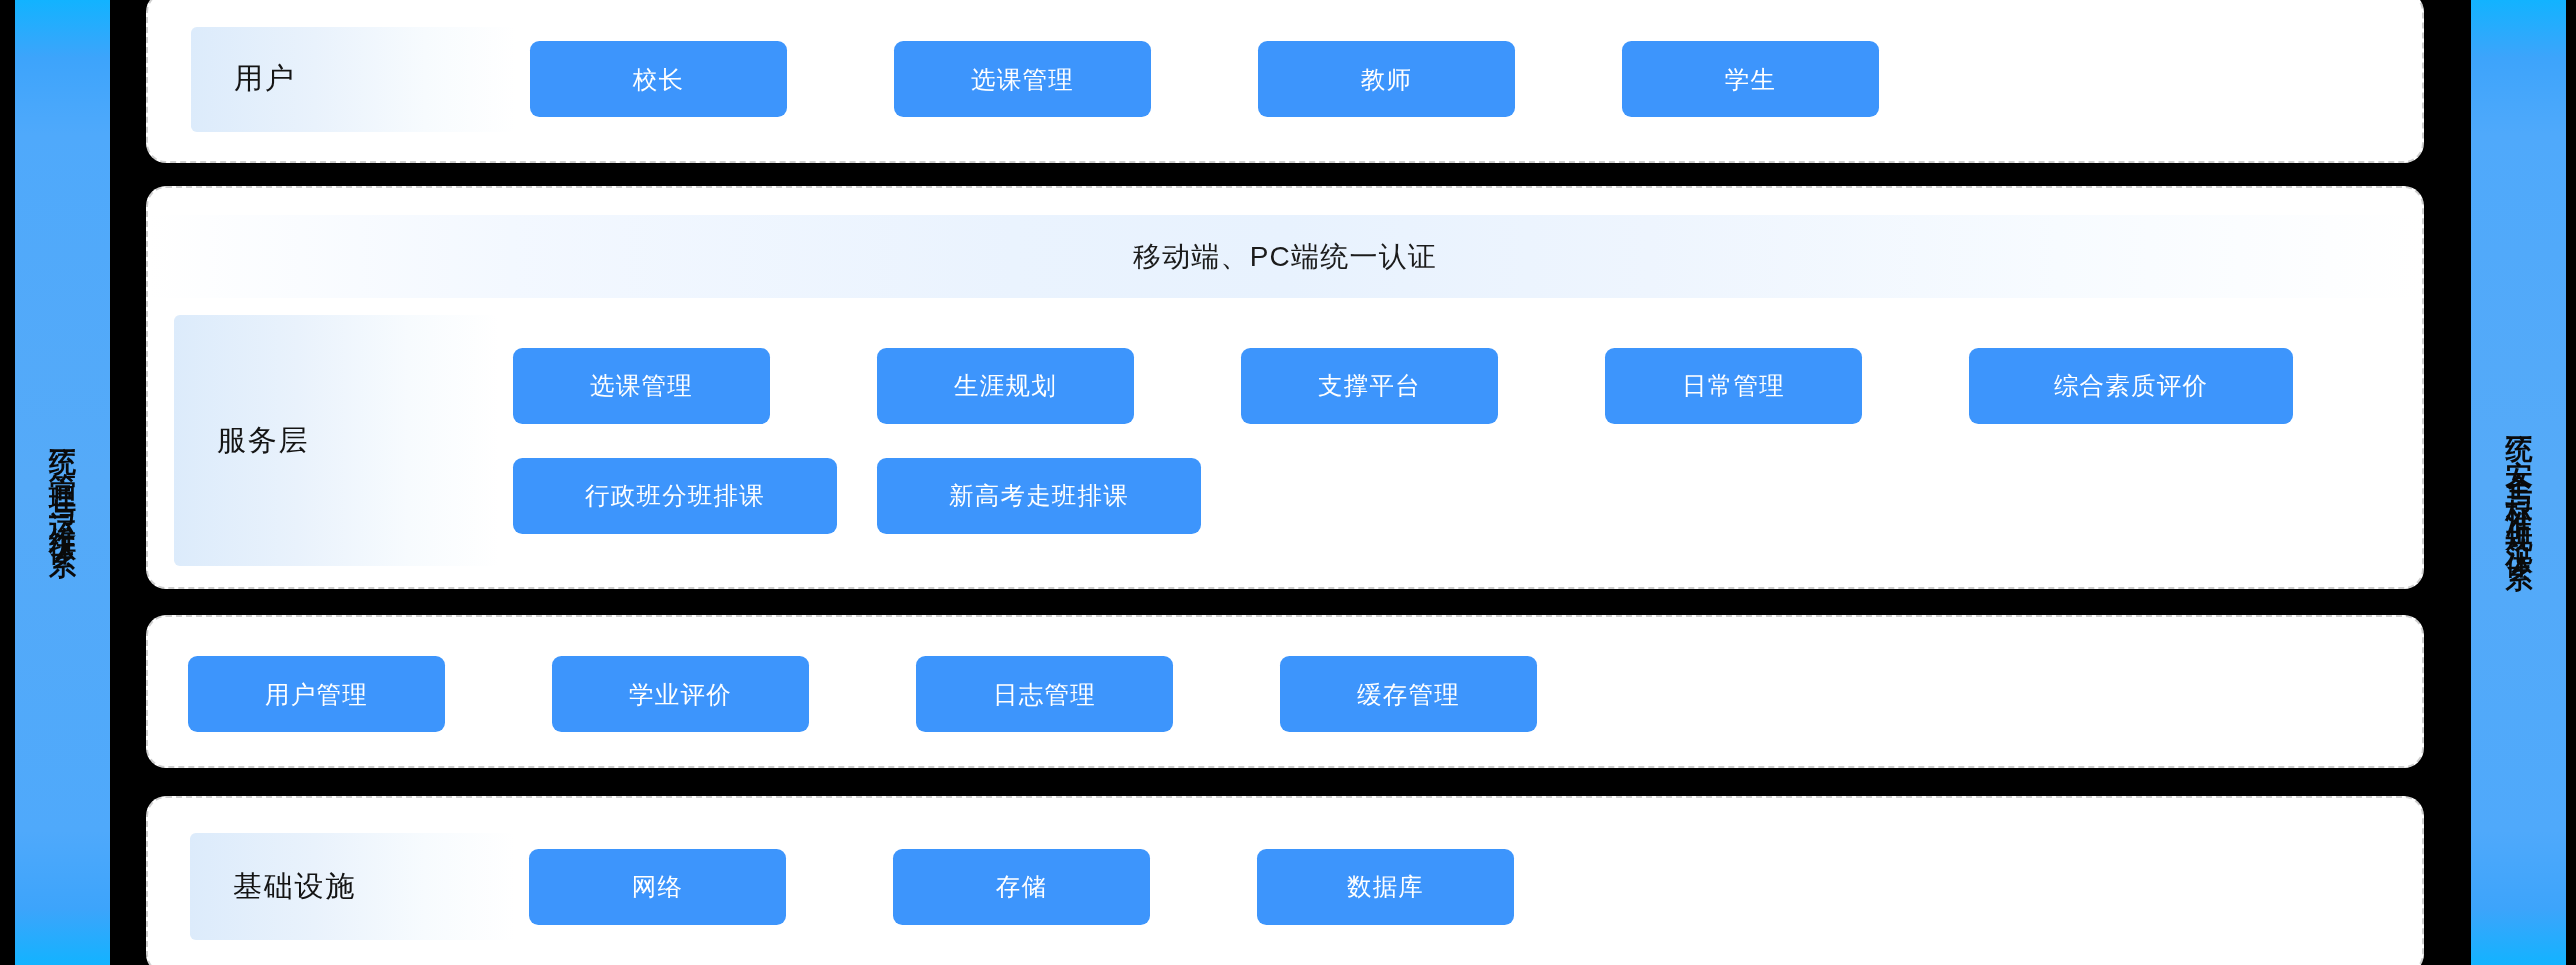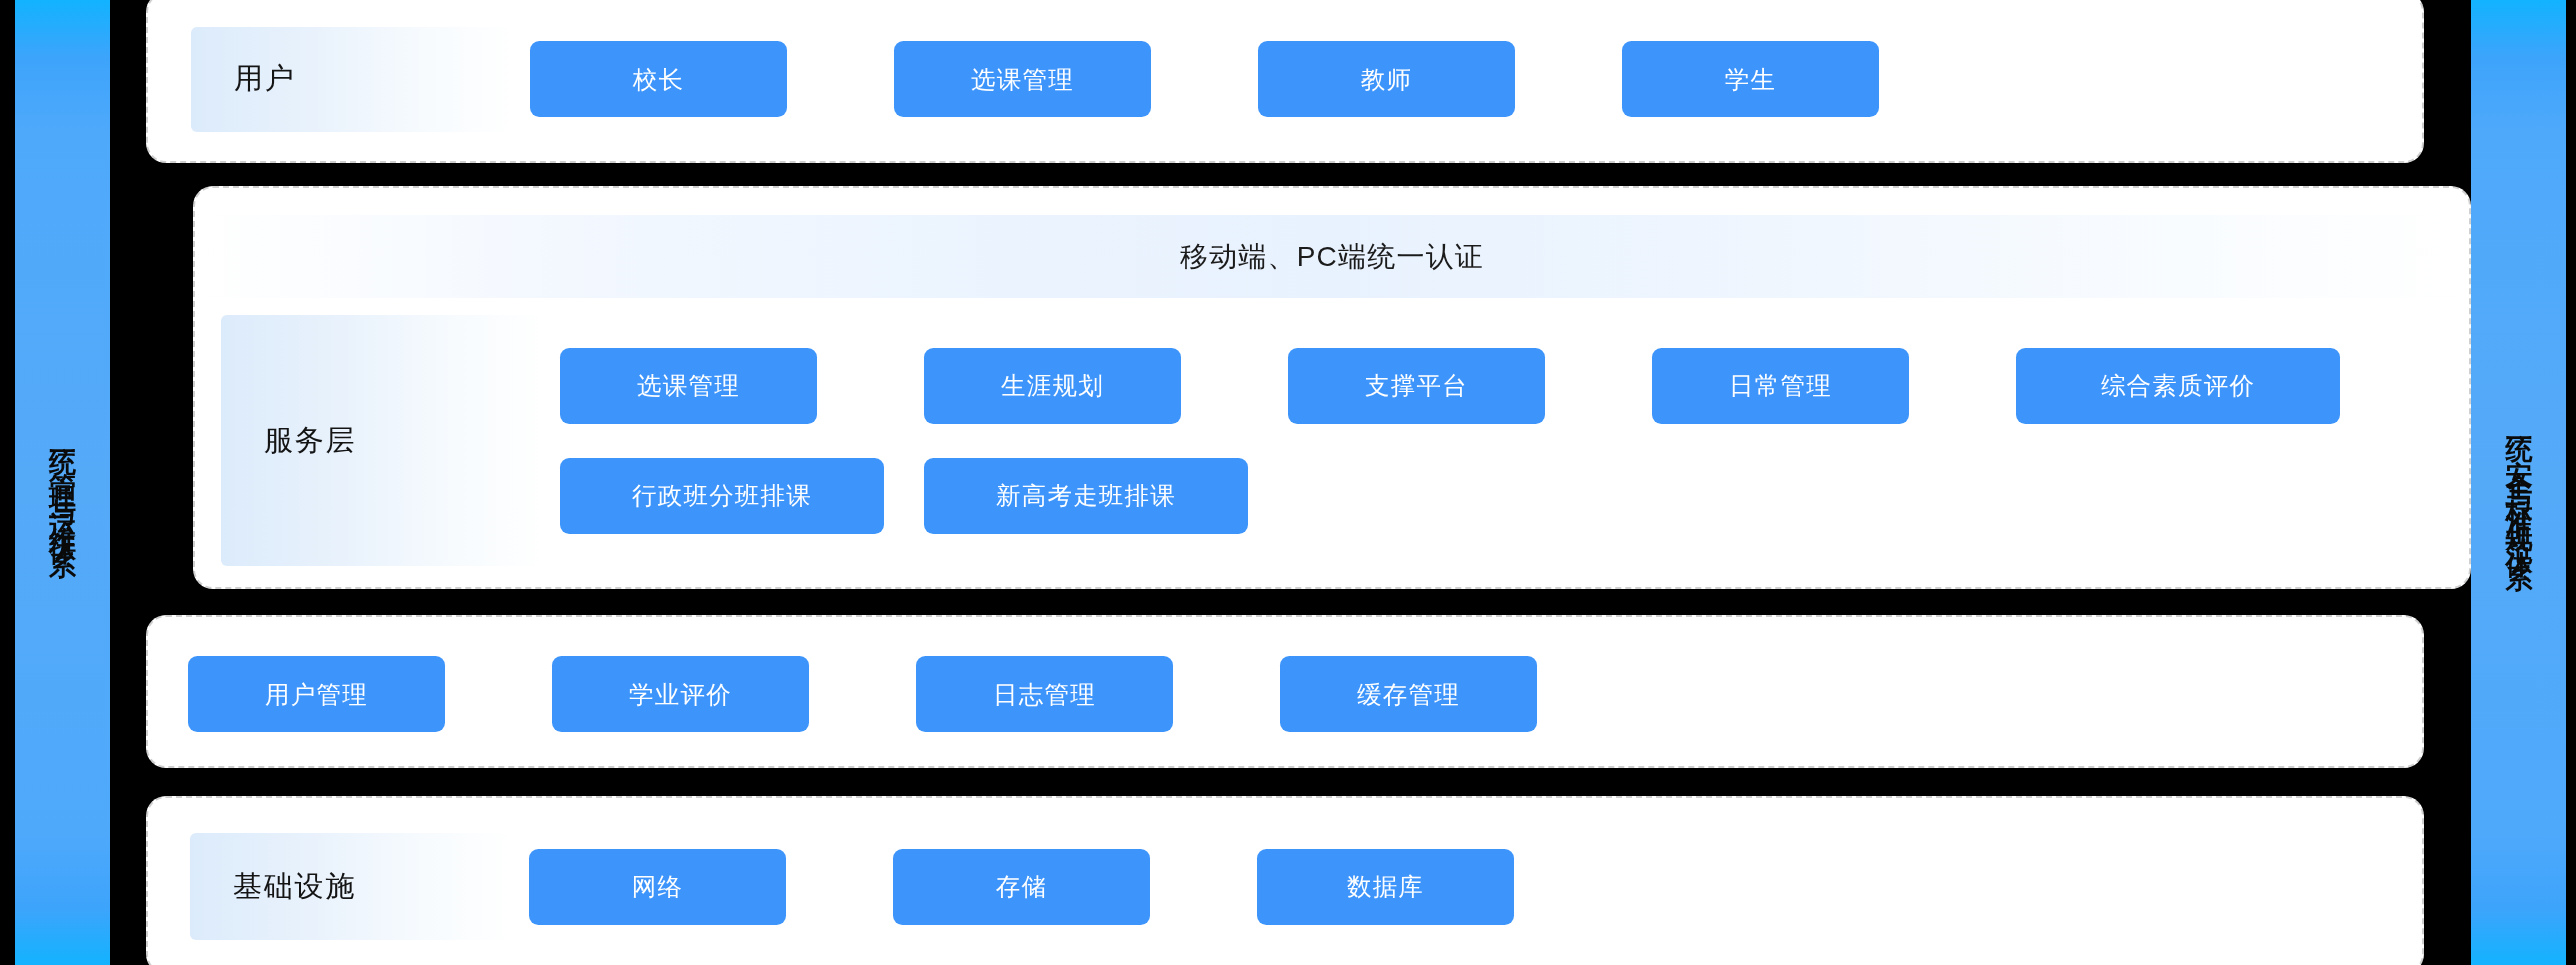--- a/index.html
+++ b/index.html
@@ -60,21 +60,21 @@
     left: 0;
     width: 2278px;
     background: #ffffff;
     border: 2.3px dashed #d0d0d0;
     border-radius: 20px;
     overflow: hidden;
   }
 
   
   .card-users    { top: -8.2px;  height: 171px; }
-  .card-service  { top: 186px;  height: 403px; margin-left: 47px; }
+  .card-service  { top: 186px;  height: 403px; }
   .card-support  { top: 615px; height: 153px; }
   .card-infra    { top: 796px; height: 178px; }
 
   
   .auth-banner {
     position: absolute;
     left: 0; top: 27px;
     width: 100%;
     height: 83px;
     background: linear-gradient(90deg,

